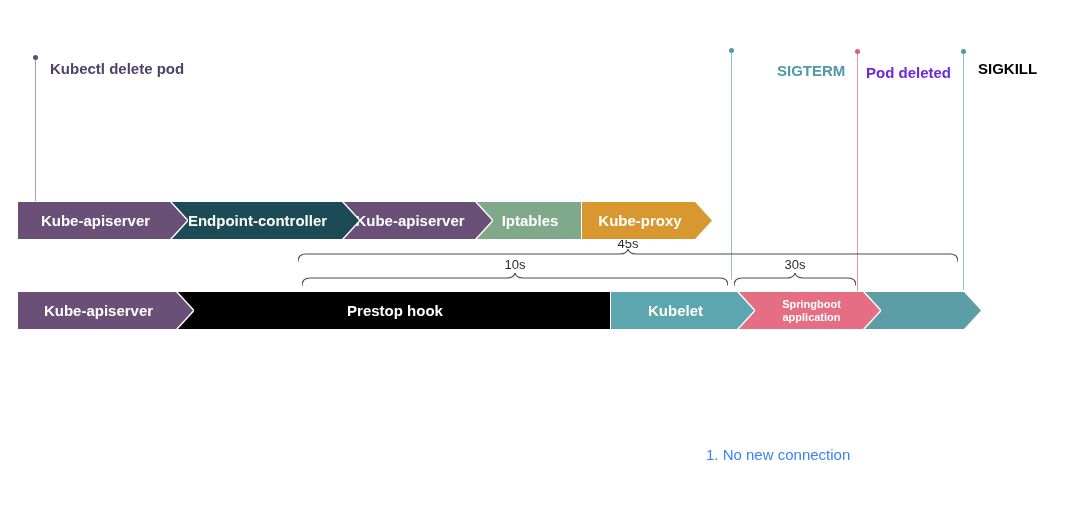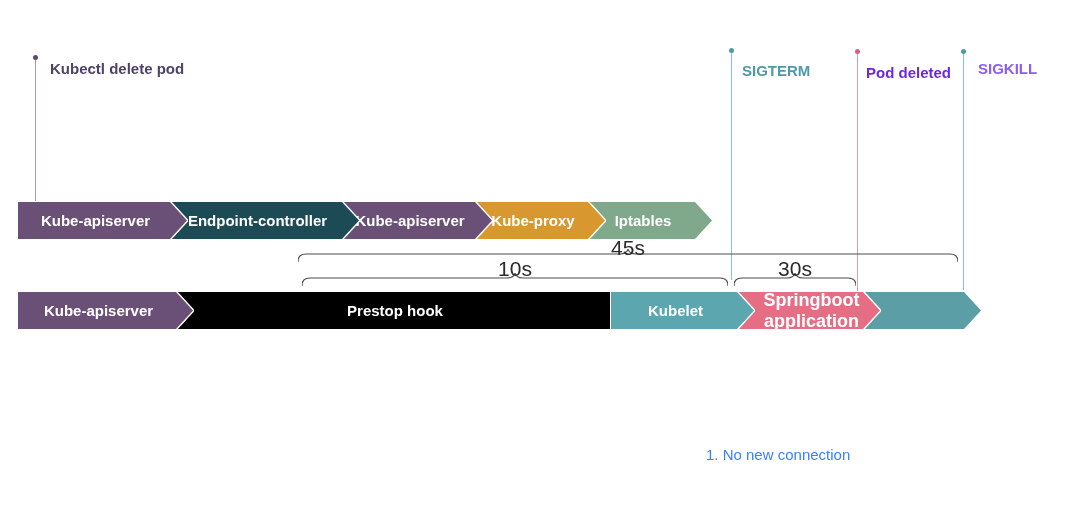--- a/index.html
+++ b/index.html
@@ -15,47 +15,47 @@
   .vline.poddel{left:857px;top:52px;height:240px;background:#e59aa9;}
   .vline.sigkill{left:963px;top:52px;height:238px;background:#8fc2cb;}
   .dot{position:absolute;width:5px;height:5px;border-radius:50%;}
   .dot.kubectl{left:33px;top:55px;background:#5d4a75;}
   .dot.sigterm{left:729px;top:48px;background:#4e9aa8;}
   .dot.poddel{left:855px;top:49px;background:#d95f75;}
   .dot.sigkill{left:961px;top:49px;background:#4e9aa8;}
   
   .mlabel{position:absolute;font-weight:700;font-size:15px;white-space:nowrap;}
   .mlabel.kubectl{left:50px;top:60px;}
-  .mlabel.sigterm{left:742px;top:62px;}
+  .mlabel.sigterm{left:777px;top:62px;}
   .mlabel.poddel{left:866px;top:64px;}
   .mlabel.sigkill{left:978px;top:60px;}
   
   .row{position:absolute;display:flex;height:37px;}
   .row1{left:18px;top:202px;}
   .row2{left:18px;top:292px;}
   .chev-wrap{
     position:relative;height:100%;
     filter:drop-shadow(1px 0 0 #fff) drop-shadow(-1px 0 0 #fff)
            drop-shadow(0 1px 0 #fff) drop-shadow(0 -1px 0 #fff);
   }
   .chev-wrap + .chev-wrap{margin-left:-17px;}
   .z5{z-index:50}.z4{z-index:40}.z3{z-index:30}.z2{z-index:20}.z1{z-index:10}
   .chev{
     width:100%;height:100%;
     clip-path:polygon(0 0,calc(100% - 17px) 0,100% 50%,calc(100% - 17px) 100%,0 100%);
     display:flex;align-items:center;justify-content:center;
     color:#fff;font-weight:700;font-size:15px;white-space:nowrap;
     padding-right:14px;box-sizing:border-box;
   }
-  .chev.small{font-size:18px;line-height:1.15;white-space:normal;text-align:center;padding-left:20px;}
+  .chev.small{font-size:11px;line-height:1.15;white-space:normal;text-align:center;padding-left:20px;}
   .w-a1{width:169px}.w-a2{width:189px}.w-a3{width:150px}.w-a4{width:130px}.w-a5{width:124px}
   .w-b1{width:175px}.w-b2{width:143px}.w-b3{width:452px}.w-b4{width:143px}.w-b5{width:118px}
   
   .brace{position:absolute;}
-  .dlabel{position:absolute;width:60px;text-align:center;font-size:21px;color:#2b2b2b;}
+  .dlabel{position:absolute;width:60px;text-align:center;font-size:13px;color:#2b2b2b;}
   .dlabel.d45{left:598px;top:236px;}
   .dlabel.d10{left:485px;top:257px;}
   .dlabel.d30{left:765px;top:257px;}
   
   .note{position:absolute;font-size:15px;color:#3b82f6;line-height:1.3;}
   .note.n1{left:706px;top:445px;white-space:nowrap;}
   .note.n2{left:874px;top:445px;}
 </style>
 </head>
 <body>
@@ -67,37 +67,37 @@
   <div class="vline sigterm"></div>
   <div class="dot sigterm"></div>
   <div class="vline poddel"></div>
   <div class="dot poddel"></div>
   <div class="vline sigkill"></div>
   <div class="dot sigkill"></div>
 
   <div class="mlabel kubectl" style="color: rgb(78, 66, 104);">Kubectl delete pod</div>
   <div class="mlabel sigterm" style="color: rgb(78, 154, 168);">SIGTERM</div>
   <div class="mlabel poddel" style="color: #6d28d9;">Pod deleted</div>
-  <div class="mlabel sigkill" style="color: #8b5cf6;">SIGKILL</div>
+  <div class="mlabel sigkill" style="color: #000000;">SIGKILL</div>
 
   <div class="row row1">
     <div class="chev-wrap w-a1 z5">
       <div class="chev" style="background-color: rgb(106, 80, 119);">Kube-apiserver</div>
     </div>
     <div class="chev-wrap w-a2 z4">
       <div class="chev" style="background-color: rgb(28, 74, 85);">Endpoint-controller</div>
     </div>
     <div class="chev-wrap w-a3 z3">
       <div class="chev" style="background-color: rgb(106, 80, 119);">Kube-apiserver</div>
     </div>
+    <div class="chev-wrap w-a5 z1">
+      <div class="chev" style="background-color: rgb(127, 169, 138);">Iptables</div>
+    </div>
     <div class="chev-wrap w-a4 z2">
       <div class="chev" style="background-color: rgb(216, 152, 47);">Kube-proxy</div>
-    </div>
-    <div class="chev-wrap w-a5 z1">
-      <div class="chev" style="background-color: rgb(127, 169, 138);">Iptables</div>
     </div>
   </div>
 
   <svg class="brace" style="left:298px;top:249px" width="660" height="13" viewBox="0 0 660 13">
     <path d="M0 13 Q0 5 8 5 L322 5 Q329 5 330 0 Q331 5 338 5 L652 5 Q660 5 660 13" fill="none" stroke="#4d4d4d" stroke-width="1.2"></path>
   </svg>
   <svg class="brace" style="left:302px;top:273px" width="426" height="13" viewBox="0 0 426 13">
     <path d="M0 13 Q0 5 8 5 L205 5 Q212 5 213 0 Q214 5 221 5 L418 5 Q426 5 426 13" fill="none" stroke="#4d4d4d" stroke-width="1.2"></path>
   </svg>
   <svg class="brace" style="left:734px;top:273px" width="122" height="13" viewBox="0 0 122 13">

